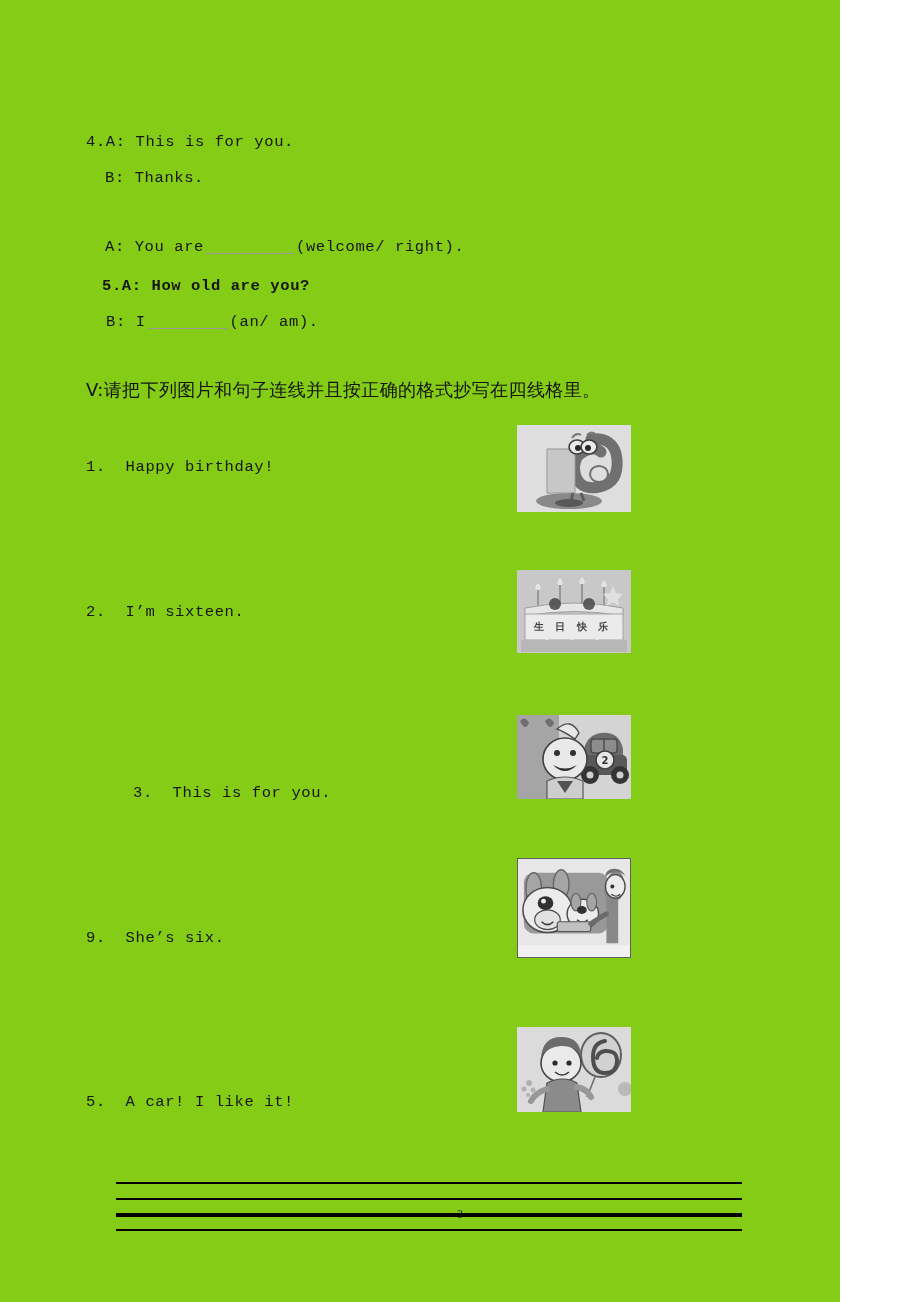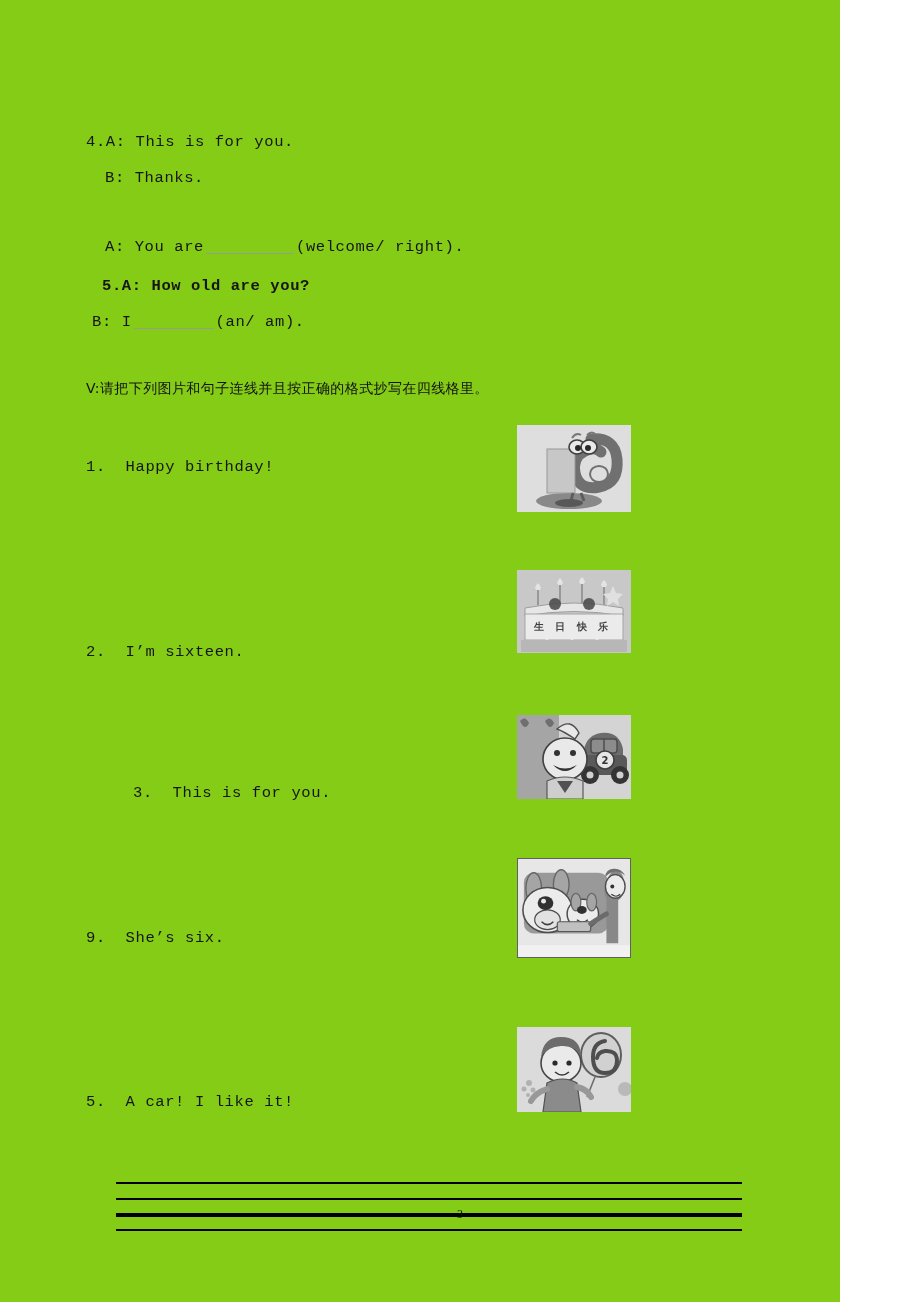--- a/index.html
+++ b/index.html
@@ -34,58 +34,58 @@
     white-space: pre;
     color: #161616;
     line-height: 1;
   }
 
   
   #q4-a1 { left: 86px;  top: 135px; }
   #q4-b  { left: 105px; top: 171px; }
   #q4-a2 { left: 105px; top: 207px; margin-top: 33px; }
   #q5-a  { left: 102px;  top: 279px; font-weight: bold; }
-  #q5-b  { left: 92px; top: 315px; }
+  #q5-b  { left: 106px; top: 315px; }
 
   .blank-rule {
     display: inline-block;
     width: 88px;
     height: 0;
     border-bottom: 1px solid #9a9a9a;
     vertical-align: -3px;
     margin: 0 2px;
   }
   .blank-rule.short { width: 80px; }
 
   
   .cn-heading {
     position: absolute;
     left: 86px;
     top: 381px;
     font-family: "DejaVu Sans", "Liberation Sans", sans-serif;
-    font-size: 14px;
+    font-size: 18px;
     letter-spacing: 0.4px;
     color: #131313;
     white-space: pre;
     line-height: 1;
   }
 
   
   .match-sentence {
     position: absolute;
     left: 86px;
     font-family: "Liberation Mono", "DejaVu Sans Mono", monospace;
     font-size: 15.5px;
     letter-spacing: 0.6px;
     white-space: pre;
     color: #161616;
     line-height: 1;
   }
   .s1 { top: 460px; text-align: center; }
-  .s2 { top: 605px; margin-top: 40px; }
+  .s2 { top: 605px; }
   .s3 { top: 786px; margin-left: 47px; }
   .s4 { top: 931px; }
   .s5 { top: 1075px; margin-top: 20px; }
 
   
   .thumb {
     position: absolute;
     left: 517px;
     width: 114px;
     background: #f2f2f2;

